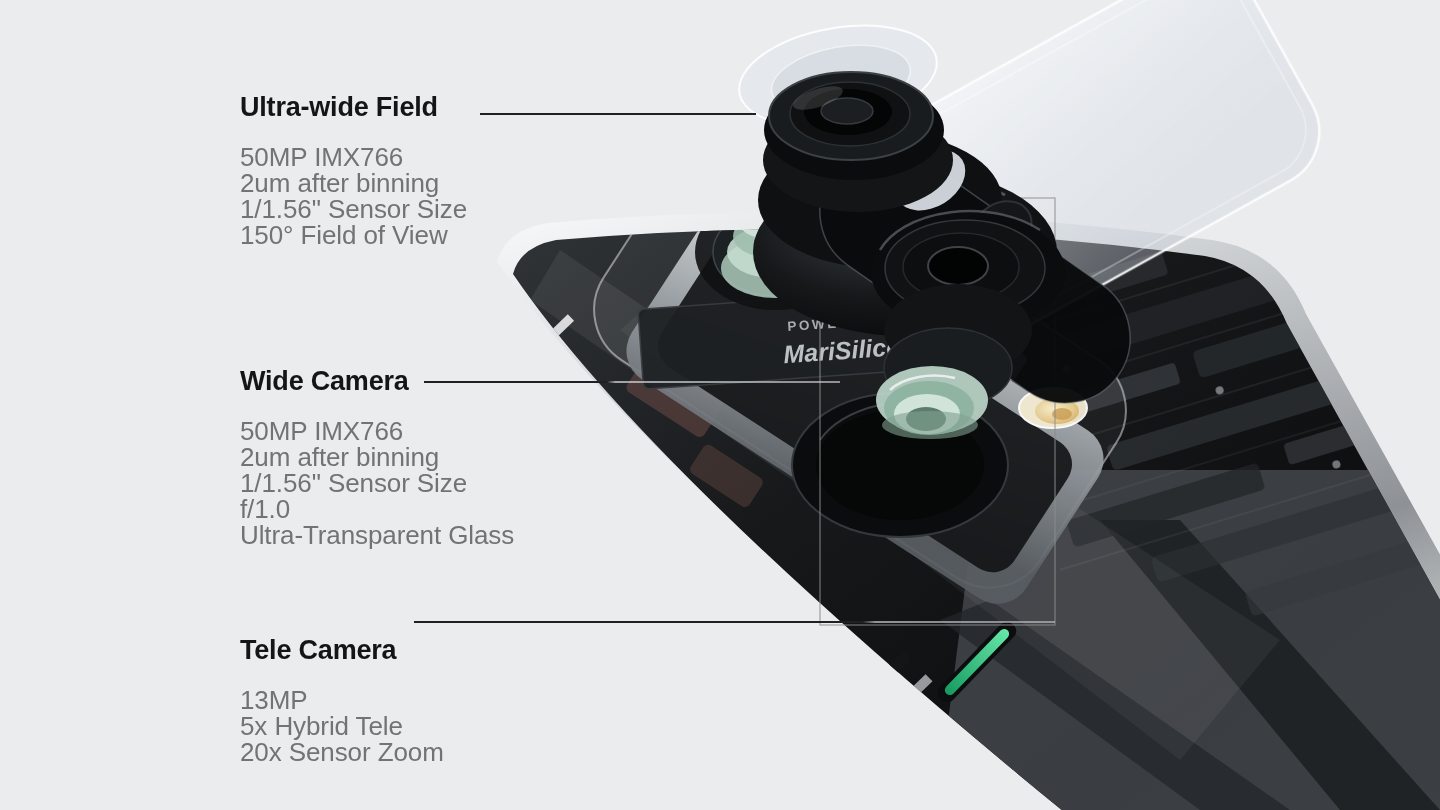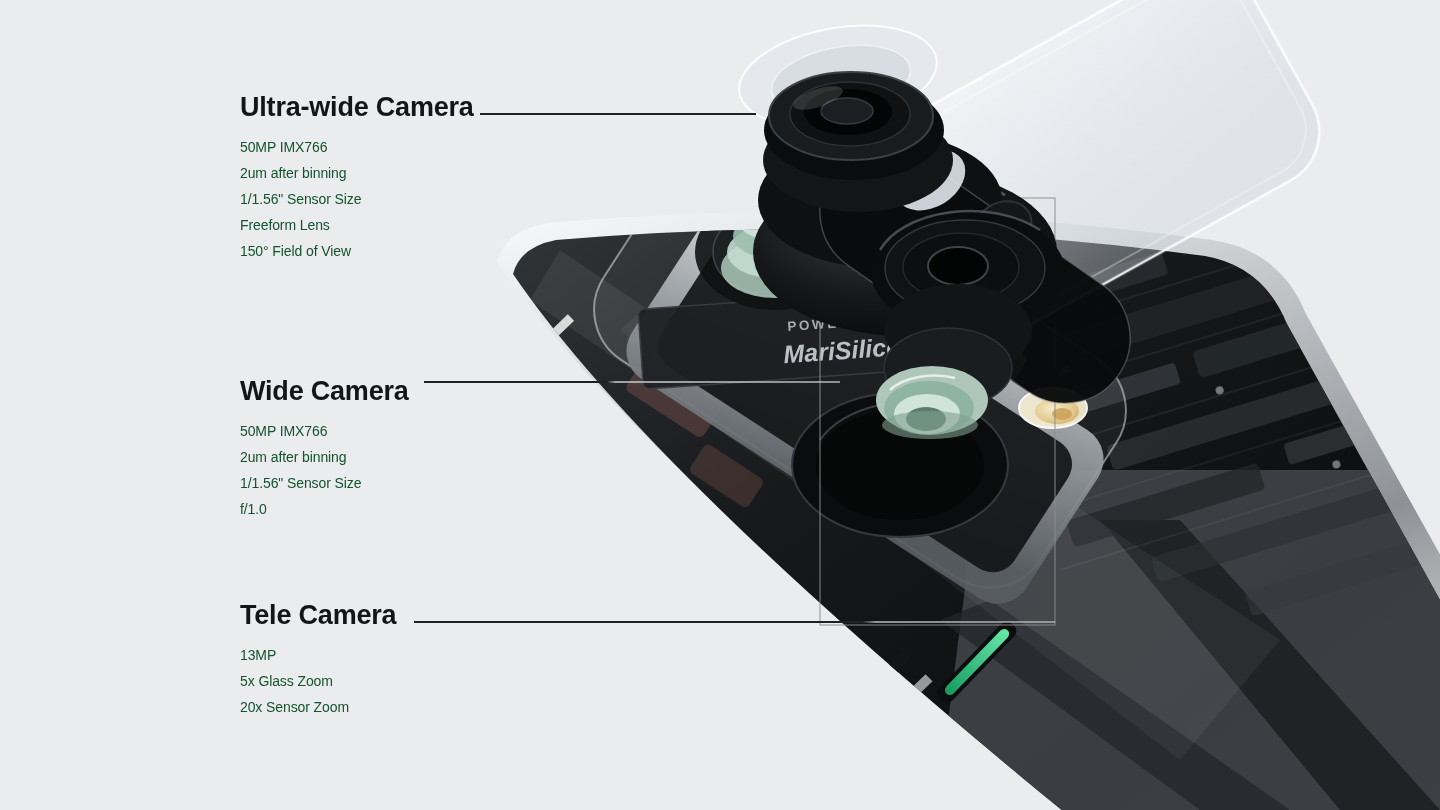--- a/index.html
+++ b/index.html
@@ -9,21 +9,21 @@
     font-family:"Liberation Sans","DejaVu Sans",sans-serif;
     -webkit-font-smoothing:antialiased;
   }
   .stage{position:absolute;inset:0;width:1440px;height:810px;}
   svg.illus{position:absolute;left:0;top:0;}
   .spec-block{position:absolute;left:240px;color:#17181a;}
   .spec-block h2{
     margin:0;font-size:27px;line-height:31px;font-weight:700;
     letter-spacing:-0.2px;color:#141517;
   }
-  .specs{margin-top:11px;font-size:14px;line-height:26px;font-weight:400;color:#14532d;letter-spacing:-0.1px;}
+  .specs{margin-top:21px;font-size:26px;line-height:26px;font-weight:400;color:#737373;letter-spacing:-0.1px;}
   .specs div{white-space:nowrap;}
   .leader{position:absolute;height:2px;background:#1f2022;}
   .leader.grad-mid{background:linear-gradient(to right,#1f2022 0%,#1f2022 44%,rgba(205,207,209,.75) 46%,rgba(205,207,209,.65) 100%);}
   .leader.grad-late{background:linear-gradient(to right,#1f2022 0%,#1f2022 70%,rgba(200,202,205,.7) 72%,rgba(200,202,205,.6) 100%);}
 </style>
 </head>
 <body>
 
 <div class="stage">
 
@@ -218,42 +218,42 @@
         <path d="M 890 390 A 52 30 0 0 1 955 378" stroke="rgba(255,255,255,0.7)" stroke-width="2.5" fill="none"></path>
       </g>
     </g>
   </svg>
 
   <div class="leader" style="left:480px;top:113px;width:276px;"></div>
   <div class="leader grad-mid" style="left:424px;top:381px;width:416px;"></div>
   <div class="leader grad-late" style="left:414px;top:621px;width:641px;"></div>
 
   <div class="spec-block" style="top:92px">
-    <h2>Ultra-wide Camera</h2>
+    <h2>Ultra-wide Field</h2>
     <div class="specs">
       <div>50MP IMX766</div>
       <div>2um after binning</div>
       <div>1/1.56" Sensor Size</div>
-      <div>Freeform Lens</div>
       <div>150° Field of View</div>
     </div>
   </div>
 
-  <div class="spec-block" style="top:376px">
+  <div class="spec-block" style="top:366px">
     <h2>Wide Camera</h2>
     <div class="specs">
       <div>50MP IMX766</div>
       <div>2um after binning</div>
       <div>1/1.56" Sensor Size</div>
       <div>f/1.0</div>
+      <div>Ultra-Transparent Glass</div>
     </div>
   </div>
 
-  <div class="spec-block" style="top:600px">
+  <div class="spec-block" style="top:635px">
     <h2>Tele Camera</h2>
     <div class="specs">
       <div>13MP</div>
-      <div>5x Glass Zoom</div>
+      <div>5x Hybrid Tele</div>
       <div>20x Sensor Zoom</div>
     </div>
   </div>
 
 </div>
 
 </body></html>

